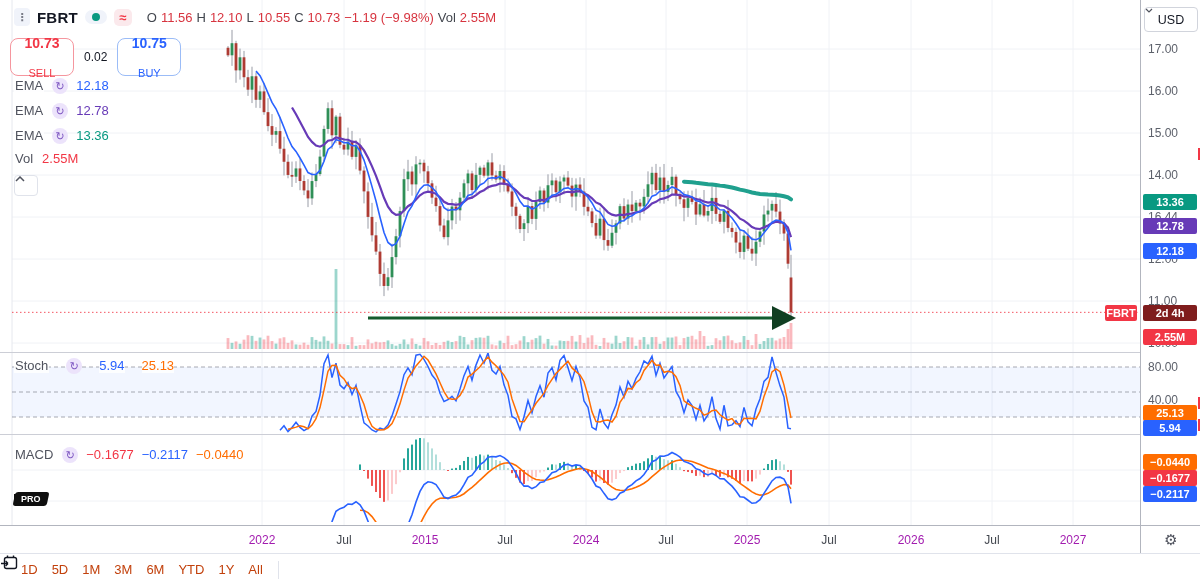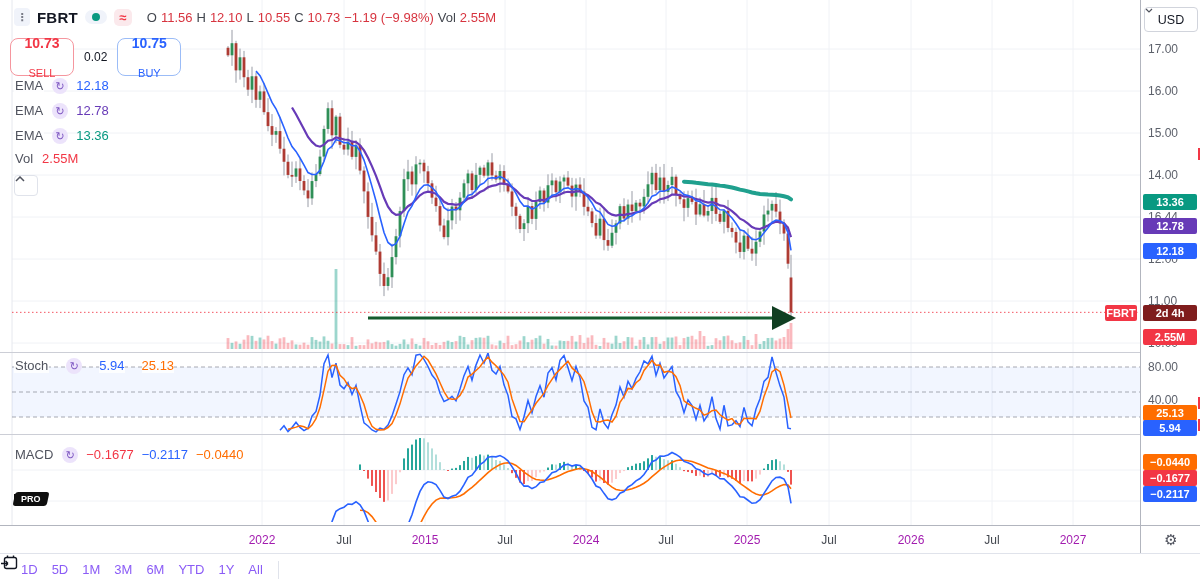--- a/index.html
+++ b/index.html
@@ -48,21 +48,21 @@
              border-top:1px solid #b2b5be;z-index:24;}
   .tlabel{position:absolute;top:50%;transform:translate(-50%,-50%);font-size:12px;color:#42464e;}
   .tlabel.major{color:#a21caf;font-weight:400;}
   .taxis-right{position:absolute;left:1140px;top:0;width:60px;height:28px;border-left:1px solid #b2b5be;
              display:flex;align-items:center;justify-content:center;}
   .gear{font-size:15px;color:#50535e;cursor:pointer;}
   
   .toolbar{position:absolute;left:0;top:553px;width:1200px;height:32px;background:#fff;
            border-top:1px solid #e0e3eb;display:flex;align-items:center;padding:0 14px;box-sizing:border-box;
            font-size:13px;z-index:26;}
-  .range-btn{padding:3px 7px;border-radius:4px;cursor:pointer;color:#8b5cf6;}
+  .range-btn{padding:3px 7px;border-radius:4px;cursor:pointer;color:#c2410c;}
   .tb-div{width:1px;height:18px;background:#e0e3eb;margin:0 8px;}
   .tb-right{margin-left:auto;display:flex;align-items:center;}
   .tb-time{cursor:pointer;} .tb-adj{cursor:pointer;padding:0 12px;}
   
   .tv-logo{position:absolute;left:14px;top:492px;display:flex;align-items:center;gap:3px;z-index:22;cursor:pointer;}
   .pro-badge{background:#0f0f0f;color:#fff;font-size:9px;font-weight:700;border-radius:3px;
              padding:2px 7px;transform:skewX(-12deg);}
   .pro-badge span{display:inline-block;transform:skewX(12deg);}
 </style>
 </head>

